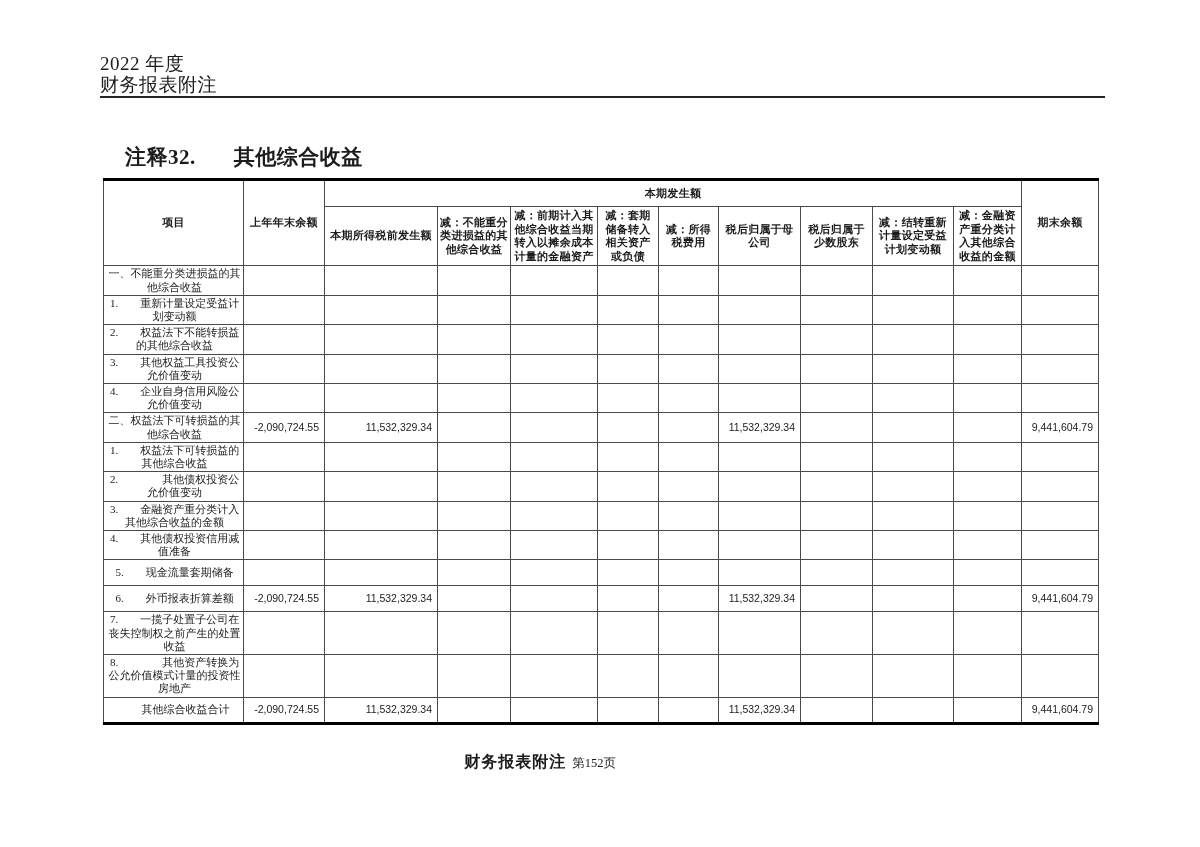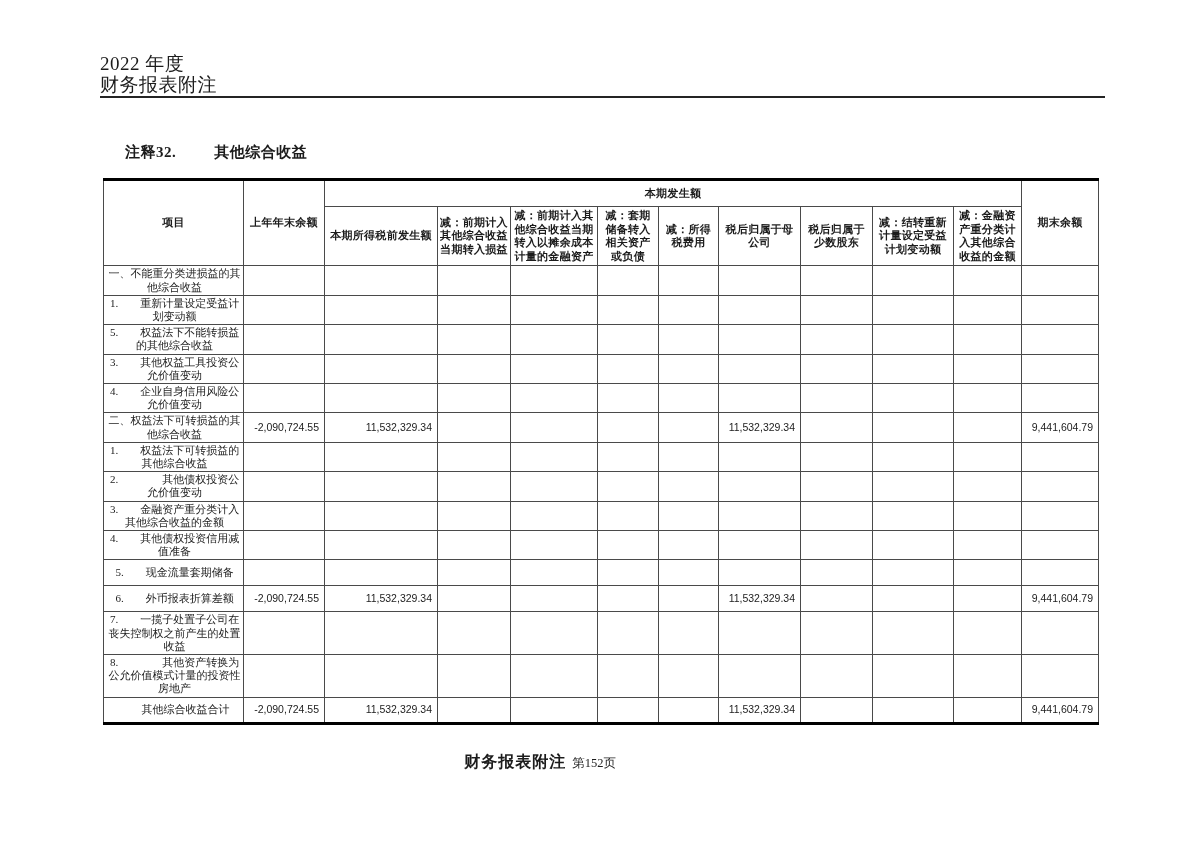--- a/index.html
+++ b/index.html
@@ -15,21 +15,21 @@
     position: absolute; left: 100px; top: 53px;
     font-size: 19px; line-height: 21px;
     letter-spacing: 0.5px;
   }
   .header-rule {
     position: absolute; left: 100px; top: 96px;
     width: 1005px; height: 2px; background: #242424;
   }
   .note-title {
     position: absolute; left: 125px; top: 143px;
-    font-size: 15px; font-weight: bold; letter-spacing: 0.5px;
+    font-size: 21px; font-weight: bold; letter-spacing: 0.5px;
   }
   .note-title .no { display: inline-block; margin-right: 38px; }
   table.oci {
     position: absolute; left: 103px; top: 178px;
     width: 995px;
     border-collapse: collapse; table-layout: fixed;
     border-top: 3px solid #000;
     border-bottom: 3px solid #000;
   }
   table.oci th, table.oci td { border: 1px solid #4a4a4a; }
@@ -87,21 +87,21 @@
   </colgroup>
   <thead>
     <tr class="group-row">
       <th rowspan="2">项目</th>
       <th rowspan="2">上年年末余额</th>
       <th colspan="9">本期发生额</th>
       <th rowspan="2">期末余额</th>
     </tr>
     <tr class="sub-row">
       <th>本期所得税前发生额</th>
-      <th>减：前期计入其他综合收益当期转入损益</th>
+      <th>减：不能重分类进损益的其他综合收益</th>
       <th>减：前期计入其他综合收益当期转入以摊余成本计量的金融资产</th>
       <th>减：套期储备转入相关资产或负债</th>
       <th>减：所得税费用</th>
       <th>税后归属于母公司</th>
       <th>税后归属于少数股东</th>
       <th>减：结转重新计量设定受益计划变动额</th>
       <th>减：金融资产重分类计入其他综合收益的金额</th>
     </tr>
   </thead>
   <tbody>
@@ -127,21 +127,21 @@
         <td class="value-cell"></td>
         <td class="value-cell"></td>
         <td class="value-cell"></td>
         <td class="value-cell"></td>
         <td class="value-cell"></td>
         <td class="value-cell"></td>
         <td class="value-cell"></td>
         <td class="value-cell"></td>
       </tr>
       <tr>
-        <td class="label-cell">5.　　权益法下不能转损益的其他综合收益</td>
+        <td class="label-cell">2.　　权益法下不能转损益的其他综合收益</td>
         <td class="value-cell"></td>
         <td class="value-cell"></td>
         <td class="value-cell"></td>
         <td class="value-cell"></td>
         <td class="value-cell"></td>
         <td class="value-cell"></td>
         <td class="value-cell"></td>
         <td class="value-cell"></td>
         <td class="value-cell"></td>
         <td class="value-cell"></td>

